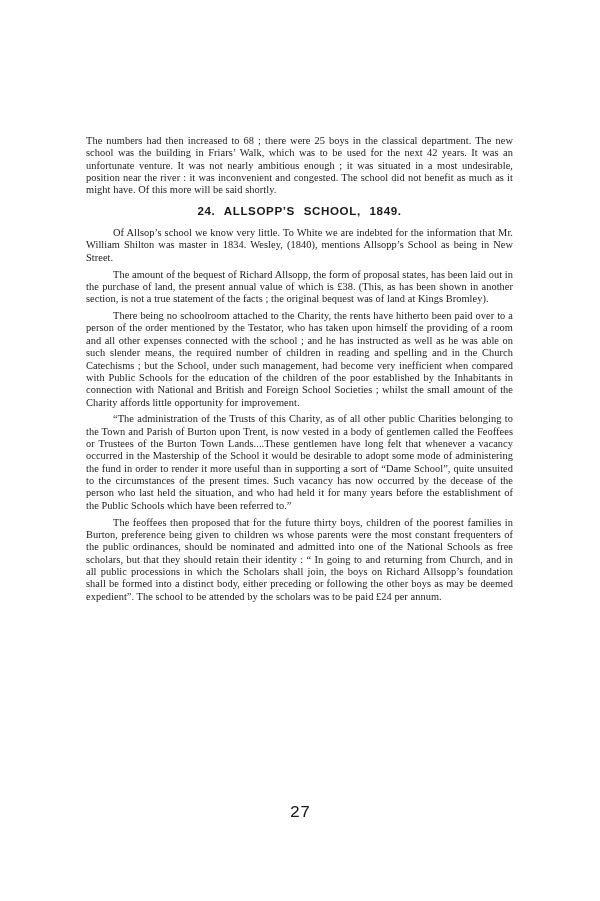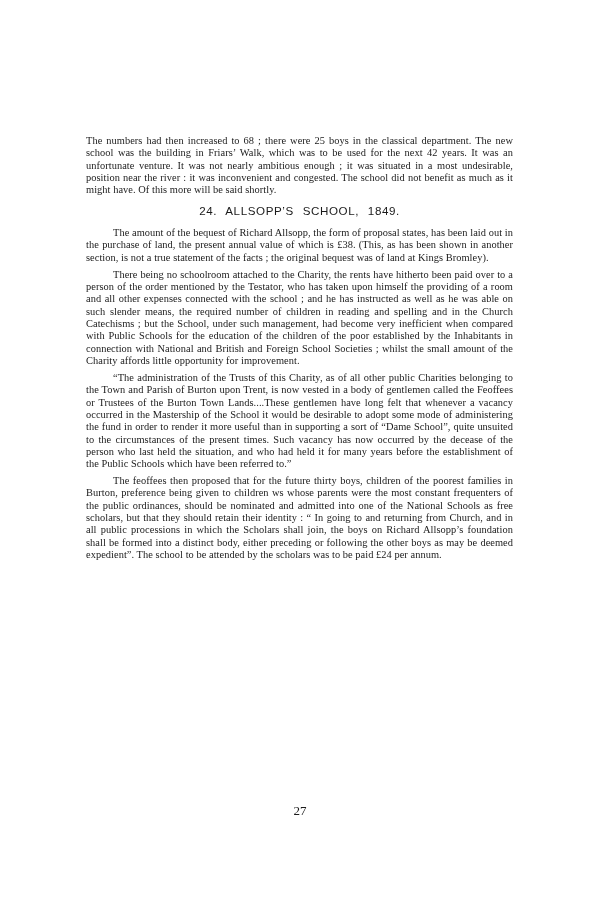--- a/index.html
+++ b/index.html
@@ -28,50 +28,51 @@
     .para {
       margin: 0 0 4.5px 0;
       text-indent: 27px;
       font-family: Liberation Serif, serif;
     }
     .para.noindent {
       text-indent: 0;
     }
     .heading {
       font-family: "Liberation Sans", "DejaVu Sans", sans-serif;
-      font-weight: normal;
+      font-weight: bold;
       font-size: 11.6px;
       text-align: center;
       margin: 8px 0 10px 0;
       letter-spacing: 0.6px;
       text-indent: 0;
       word-spacing: 5px;
     }
     .page-number {
       position: absolute;
       left: 0;
       width: 600px;
       top: 803px;
       text-align: center;
-      font-family: Liberation Serif, serif;
-      font-size: 13px;
+      font-family: Liberation Mono, monospace;
+      font-size: 17px;
       color: #1a1a1a;
     }
   </style>
 </head>
 <body>
 
 <div class="page">
   <p class="para noindent">The numbers had then increased to 68 ; there were 25 boys in the classical department.  The new school was the building in Friars’ Walk, which was to be used for the next 42 years.  It was an unfortunate venture. It was not nearly ambitious enough ; it was situated in a most undesirable, position near the river : it was inconvenient and congested.   The school did not benefit as much as it might have.  Of this more will be said shortly.</p>
 
   <div class="heading">
     <span>24.</span>
     <span>ALLSOPP’S SCHOOL,</span>
     <span>1849.</span>
   </div>
 
+  <p class="para">Of Allsop’s school we know very little.  To White we are indebted for the information that Mr. William Shilton was master in 1834.  Wesley, (1840), mentions Allsopp’s School as being in New Street.</p>
   <p class="para">The amount of the bequest of Richard Allsopp, the form of proposal states, has been laid out in the purchase of land, the present annual value of which is £38.  (This, as has been shown in another section, is not a true statement of the facts ; the original bequest was of land at Kings Bromley).</p>
   <p class="para">There being no schoolroom attached to the Charity, the rents have hitherto been paid over to a person of the order mentioned by the Testator, who has taken upon himself the providing of a room and all other expenses connected with the school ; and he has instructed as well as he was able on such slender means, the required number of children in reading and spelling and in the Church Catechisms ; but the School, under such management, had become very inefficient when compared with Public Schools for the education of the children of the poor established by the Inhabitants in connection with National and British and Foreign School Societies ;   whilst the small amount of the Charity affords little opportunity  for improvement.</p>
   <p class="para">“The administration of the Trusts of this Charity, as of all other public Charities belonging to the Town and Parish of Burton upon Trent, is now vested in a body of gentlemen called the Feoffees or Trustees of the Burton Town Lands....These gentlemen have long felt that whenever a vacancy occurred in the Mastership of the School it would be desirable to adopt some mode of administering the fund in order to render it more useful than in supporting a sort of “Dame School”, quite unsuited to the circumstances of the present times.  Such vacancy has now occurred by the decease of the person who last held the situation, and who had held it for many years before the establishment of the Public Schools which have been referred to.”</p>
   <p class="para">The feoffees then proposed that for the future thirty boys, children of the poorest families in Burton, preference being given to children ws whose parents were the most constant frequenters of the public ordinances, should be nominated and admitted into one of the National Schools as free scholars, but that they should retain their identity :  “ In going to and returning from Church, and in all public processions in which the Scholars shall join, the boys on Richard Allsopp’s foundation shall be formed into a distinct body, either preceding or following the other boys as may be deemed expedient”.  The school to be attended by the scholars was to be paid £24 per annum.</p>
 </div>
 
 <div class="page-number">27</div>
 
 </body></html>

